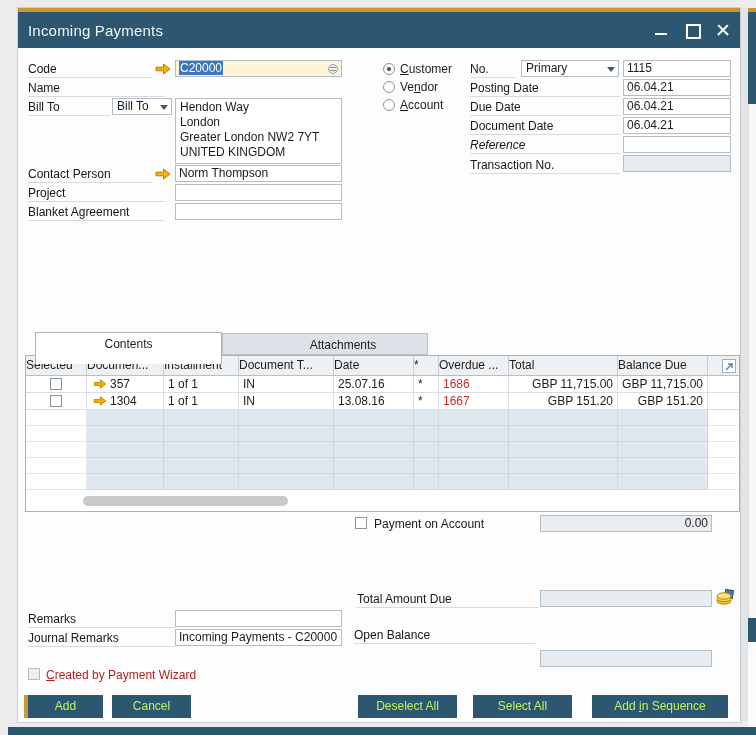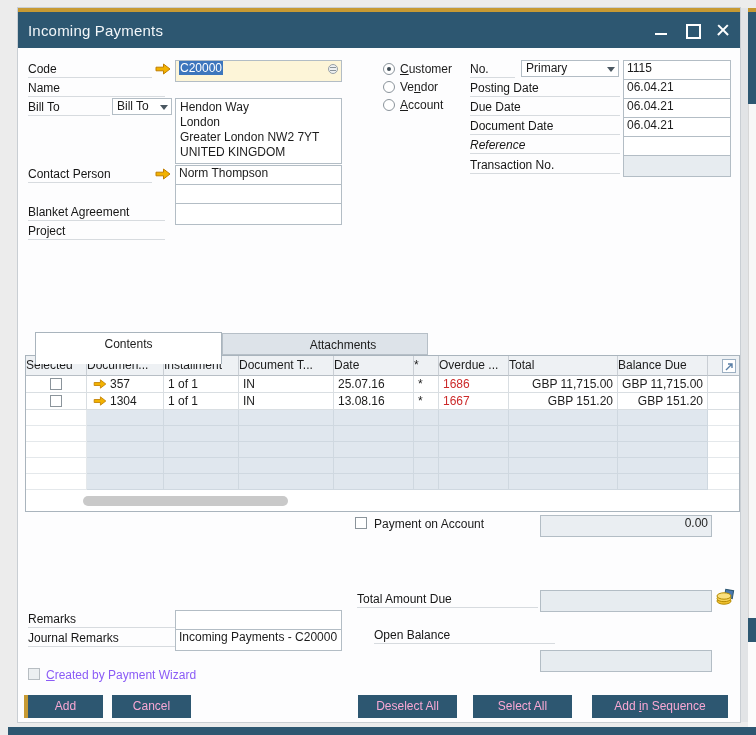--- a/index.html
+++ b/index.html
@@ -28,21 +28,21 @@
   .wb-min::after { content:""; position:absolute; left:1px; right:1px; bottom:2px; height:2px; background:#fff; }
   .wb-max::after { content:""; position:absolute; left:1px; top:1px; width:11px; height:11px; border:2px solid #fff; }
   .wb-close::before, .wb-close::after { content:""; position:absolute; left:0; top:6px; width:14px; height:2.4px; background:#fff; }
   .wb-close::before { transform:rotate(45deg); }
   .wb-close::after { transform:rotate(-45deg); }
 
   .content { position:absolute; top:40px; left:0; right:0; bottom:0; }
 
   
   .flabel { position:absolute; height:16px; border-bottom:1px solid #d7dbdf; color:#161616; line-height:15px; }
-  .field { position:absolute; height:22px; background:#fff; border:1px solid #b3bdc5; padding:1px 3px;
+  .field { position:absolute; height:17px; background:#fff; border:1px solid #b3bdc5; padding:1px 3px;
            line-height:13px; overflow:hidden; white-space:nowrap; }
   .field.disabled { background:#e7ecf0; }
   .field.grayval { background:#eaeef2; text-align:right; }
   .combo { position:absolute; height:17px; background:#fff; border:1px solid #b3bdc5; padding:1px 16px 1px 4px; line-height:13px; }
   .combo .caret { position:absolute; right:3px; top:6px; width:0; height:0;
                   border-left:4px solid transparent; border-right:4px solid transparent; border-top:5px solid #4a5761; }
   .addrbox { position:absolute; background:#fff; border:1px solid #b3bdc5; padding:1px 4px;
              line-height:15px; white-space:pre-line; }
 
   .link-arrow { position:absolute; width:16px; height:12px; }
@@ -78,25 +78,25 @@
   .td.red { color:#cc2a2a; }
   .td.cell-sel { display:flex; align-items:center; justify-content:center; padding:0; }
   .td.cell-doc { display:flex; align-items:center; gap:3px; padding-left:6px; }
   .tr.empty .td { background:#e0e7ee; border-color:#cfd8e0; height:16px; }
   .tr.empty .td:first-child, .tr.empty .td:last-child { background:#fff; border-color:#e4e8eb; }
   .hscroll { position:absolute; left:2px; right:2px; bottom:4px; height:12px; background:#fff; }
   .hthumb { position:absolute; left:55px; top:1px; width:205px; height:10px; background:#c9c9c9; border-radius:5px; }
   .expand-ic { position:absolute; right:3px; top:3px; width:14px; height:14px; border:1px solid #9db0c2; background:#fff; }
 
   
-  .btn { position:absolute; height:23px; background:#2d5771; color:#f9a8d4; text-align:center; line-height:22px;
+  .btn { position:absolute; height:23px; background:#2d5771; color:#bef264; text-align:center; line-height:22px;
          font-size:12px; cursor:default; }
   .btn.default { border-left:4px solid #c79a33; }
 
-  .gray-text { color:#8b5cf6; }
+  .gray-text { color:#b91c1c; }
 </style>
 </head>
 <body>
 
 <div class="screen">
 
   <div class="bg-strip sliver-shadow"></div>
   <div class="bg-strip sliver-gold"></div>
   <div class="bg-strip sliver-blue-top"></div>
   <div class="bg-strip sliver-body"></div>
@@ -137,21 +137,21 @@
 London
 Greater London NW2 7YT
 UNITED KINGDOM</div>
 
       <div class="flabel" style="left:10px; top:119px; width:124px;">Contact Person</div>
       <svg class="link-arrow" style="left:137px; top:120px;" viewBox="0 0 16 12">
         <path d="M1 4.2 h7.5 V1 l6.5 5 -6.5 5 V7.8 H1 z" fill="#f2b200" stroke="#c07e00" stroke-width="1"></path>
       </svg>
       <div class="field" style="left:157px; top:117px; width:167px;">Norm Thompson</div>
 
-      <div class="flabel" style="left:10px; top:138px; width:137px;margin-top:38px;">Project</div>
+      <div class="flabel" style="left:10px; top:138px; width:137px;">Project</div>
       <div class="field" style="left:157px; top:136px; width:167px;"></div>
 
       <div class="flabel" style="left:10px; top:157px; width:137px;">Blanket Agreement</div>
       <div class="field" style="left:157px; top:155px; width:167px;"></div>
 
       <span class="radio sel" style="left:365px; top:15px;"></span>
       <span class="radio-label" style="left:382px; top:15px;"><span></span><span class="mn">C</span><span>ustomer</span></span>
       <span class="radio" style="left:365px; top:33px;"></span>
       <span class="radio-label" style="left:382px; top:33px;"><span>Ve</span><span class="mn">n</span><span>dor</span></span>
       <span class="radio" style="left:365px; top:51px;"></span>
@@ -318,21 +318,21 @@
 
       <div class="flabel" style="left:339px; top:544px; width:181px;">Total Amount Due</div>
       <div class="field disabled" style="left:522px; top:542px; width:172px;"></div>
       <svg style="position:absolute; left:697px; top:539px;" width="21" height="21" viewBox="0 0 21 21">
         <rect x="10" y="3" width="8" height="8" fill="#4a78b0" stroke="#2d5771" stroke-width="1" transform="rotate(10 14 7)"></rect>
         <ellipse cx="9" cy="14" rx="7" ry="3.2" fill="#f2c230" stroke="#b58a00"></ellipse>
         <ellipse cx="9" cy="11.5" rx="7" ry="3.2" fill="#f7d35a" stroke="#b58a00"></ellipse>
         <ellipse cx="9" cy="9" rx="7" ry="3.2" fill="#fbe07e" stroke="#b58a00"></ellipse>
       </svg>
 
-      <div class="flabel" style="left:356px; top:580px; width:181px;">Open Balance</div>
+      <div class="flabel" style="left:336px; top:580px; width:181px;">Open Balance</div>
       <div class="field disabled" style="left:522px; top:602px; width:172px;"></div>
 
       <div class="flabel" style="left:10px; top:564px; width:147px;">Remarks</div>
       <div class="field" style="left:157px; top:562px; width:167px;"></div>
       <div class="flabel" style="left:10px; top:583px; width:147px;">Journal Remarks</div>
       <div class="field" style="left:157px; top:581px; width:167px;">Incoming Payments - C20000</div>
 
       <span class="checkbox disabled" style="left:10px; top:620px;"></span>
       <span class="gray-text" style="position:absolute; left:28px; top:620px;"><span></span><span class="mn">C</span><span>reated by Payment Wizard</span></span>
 

